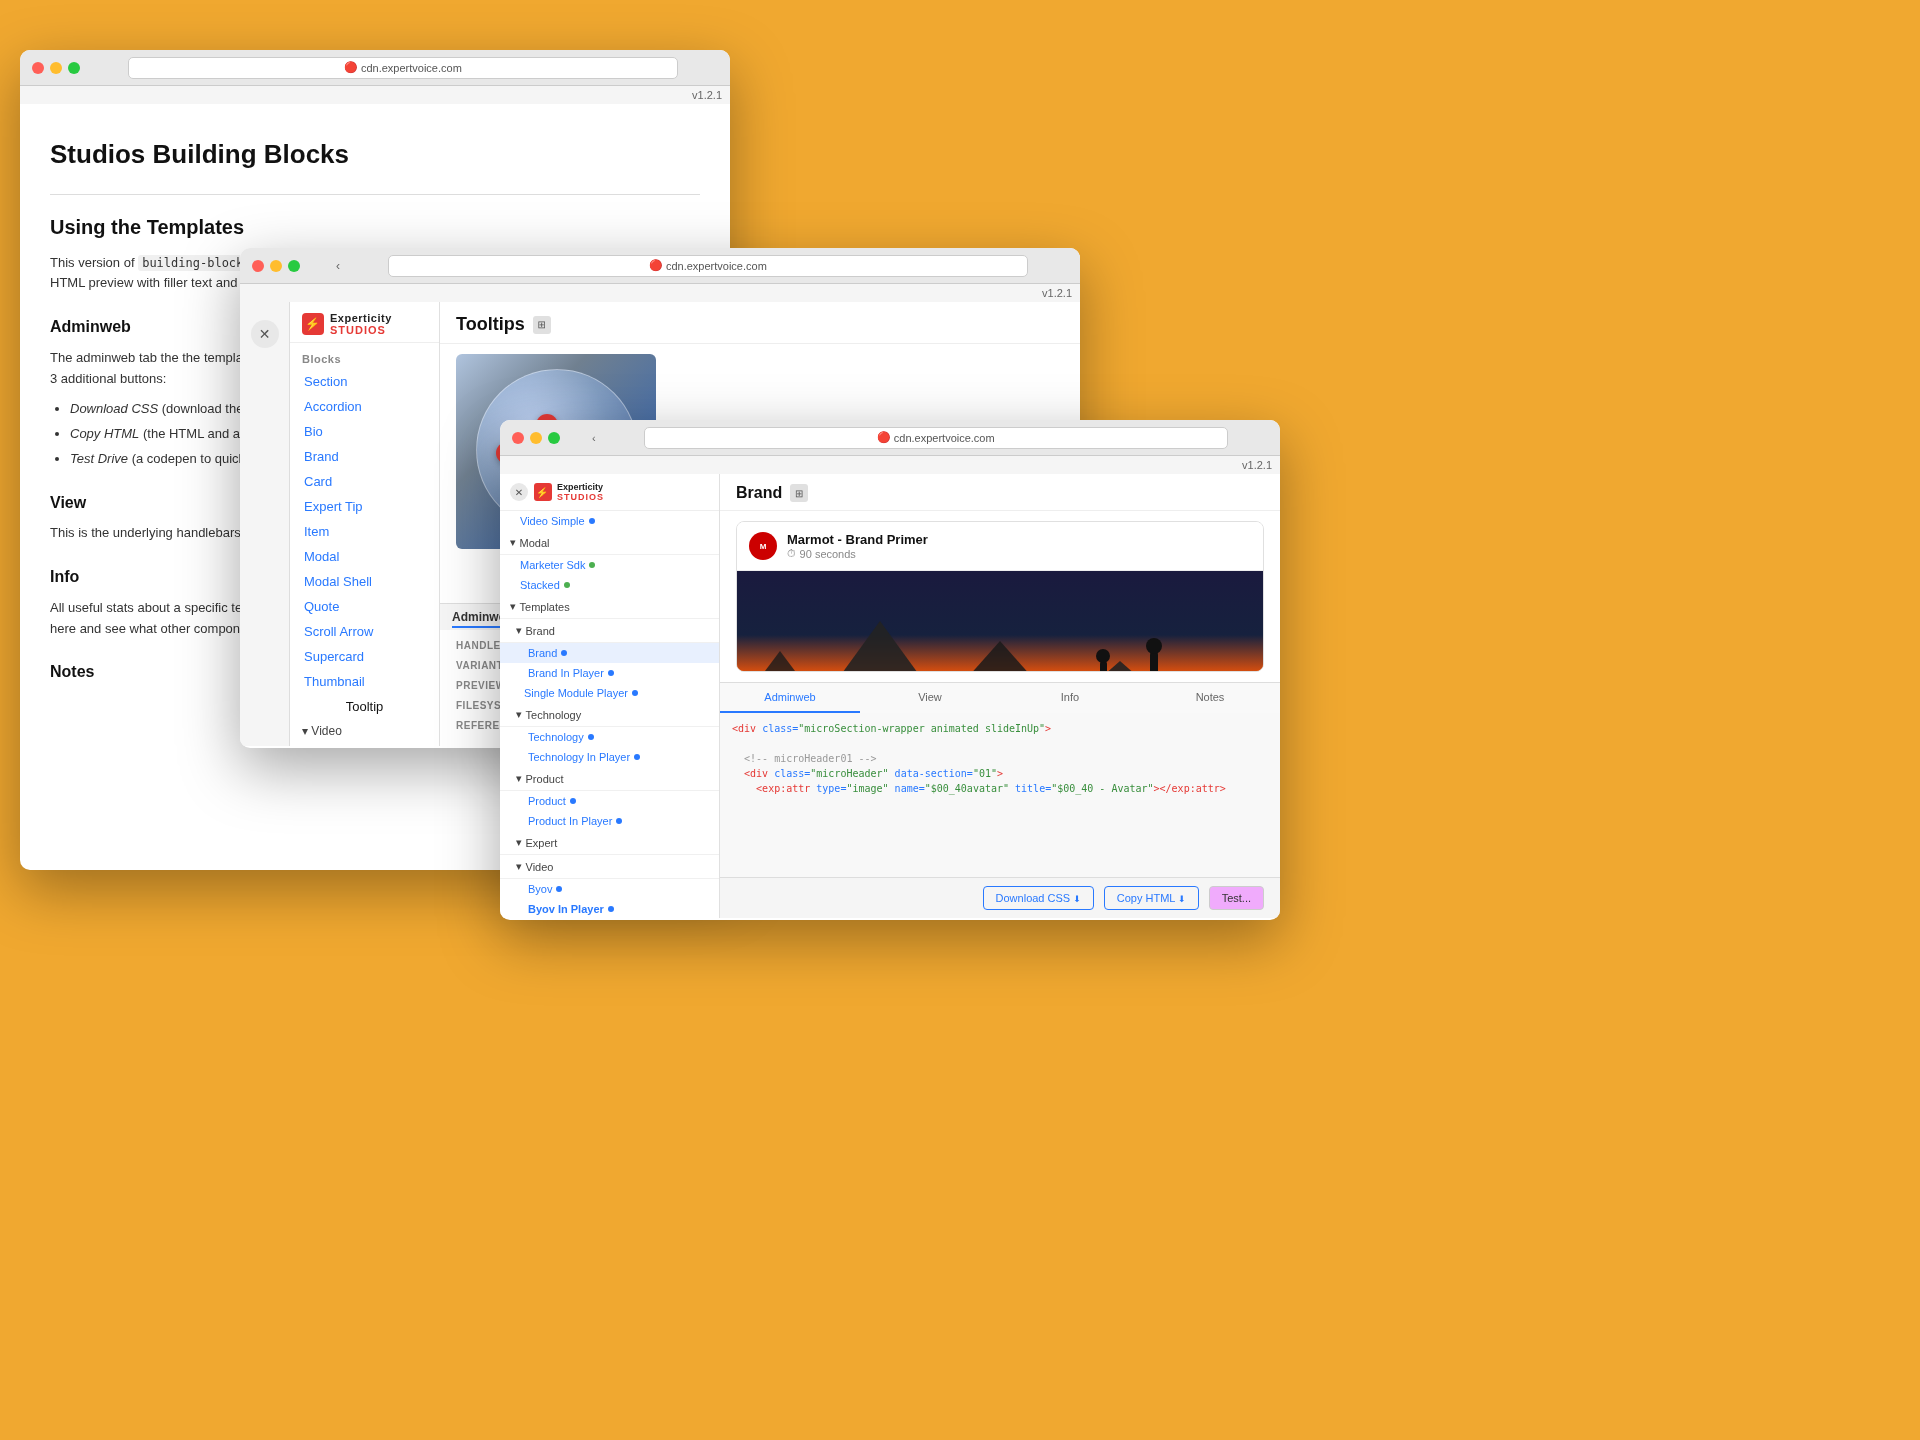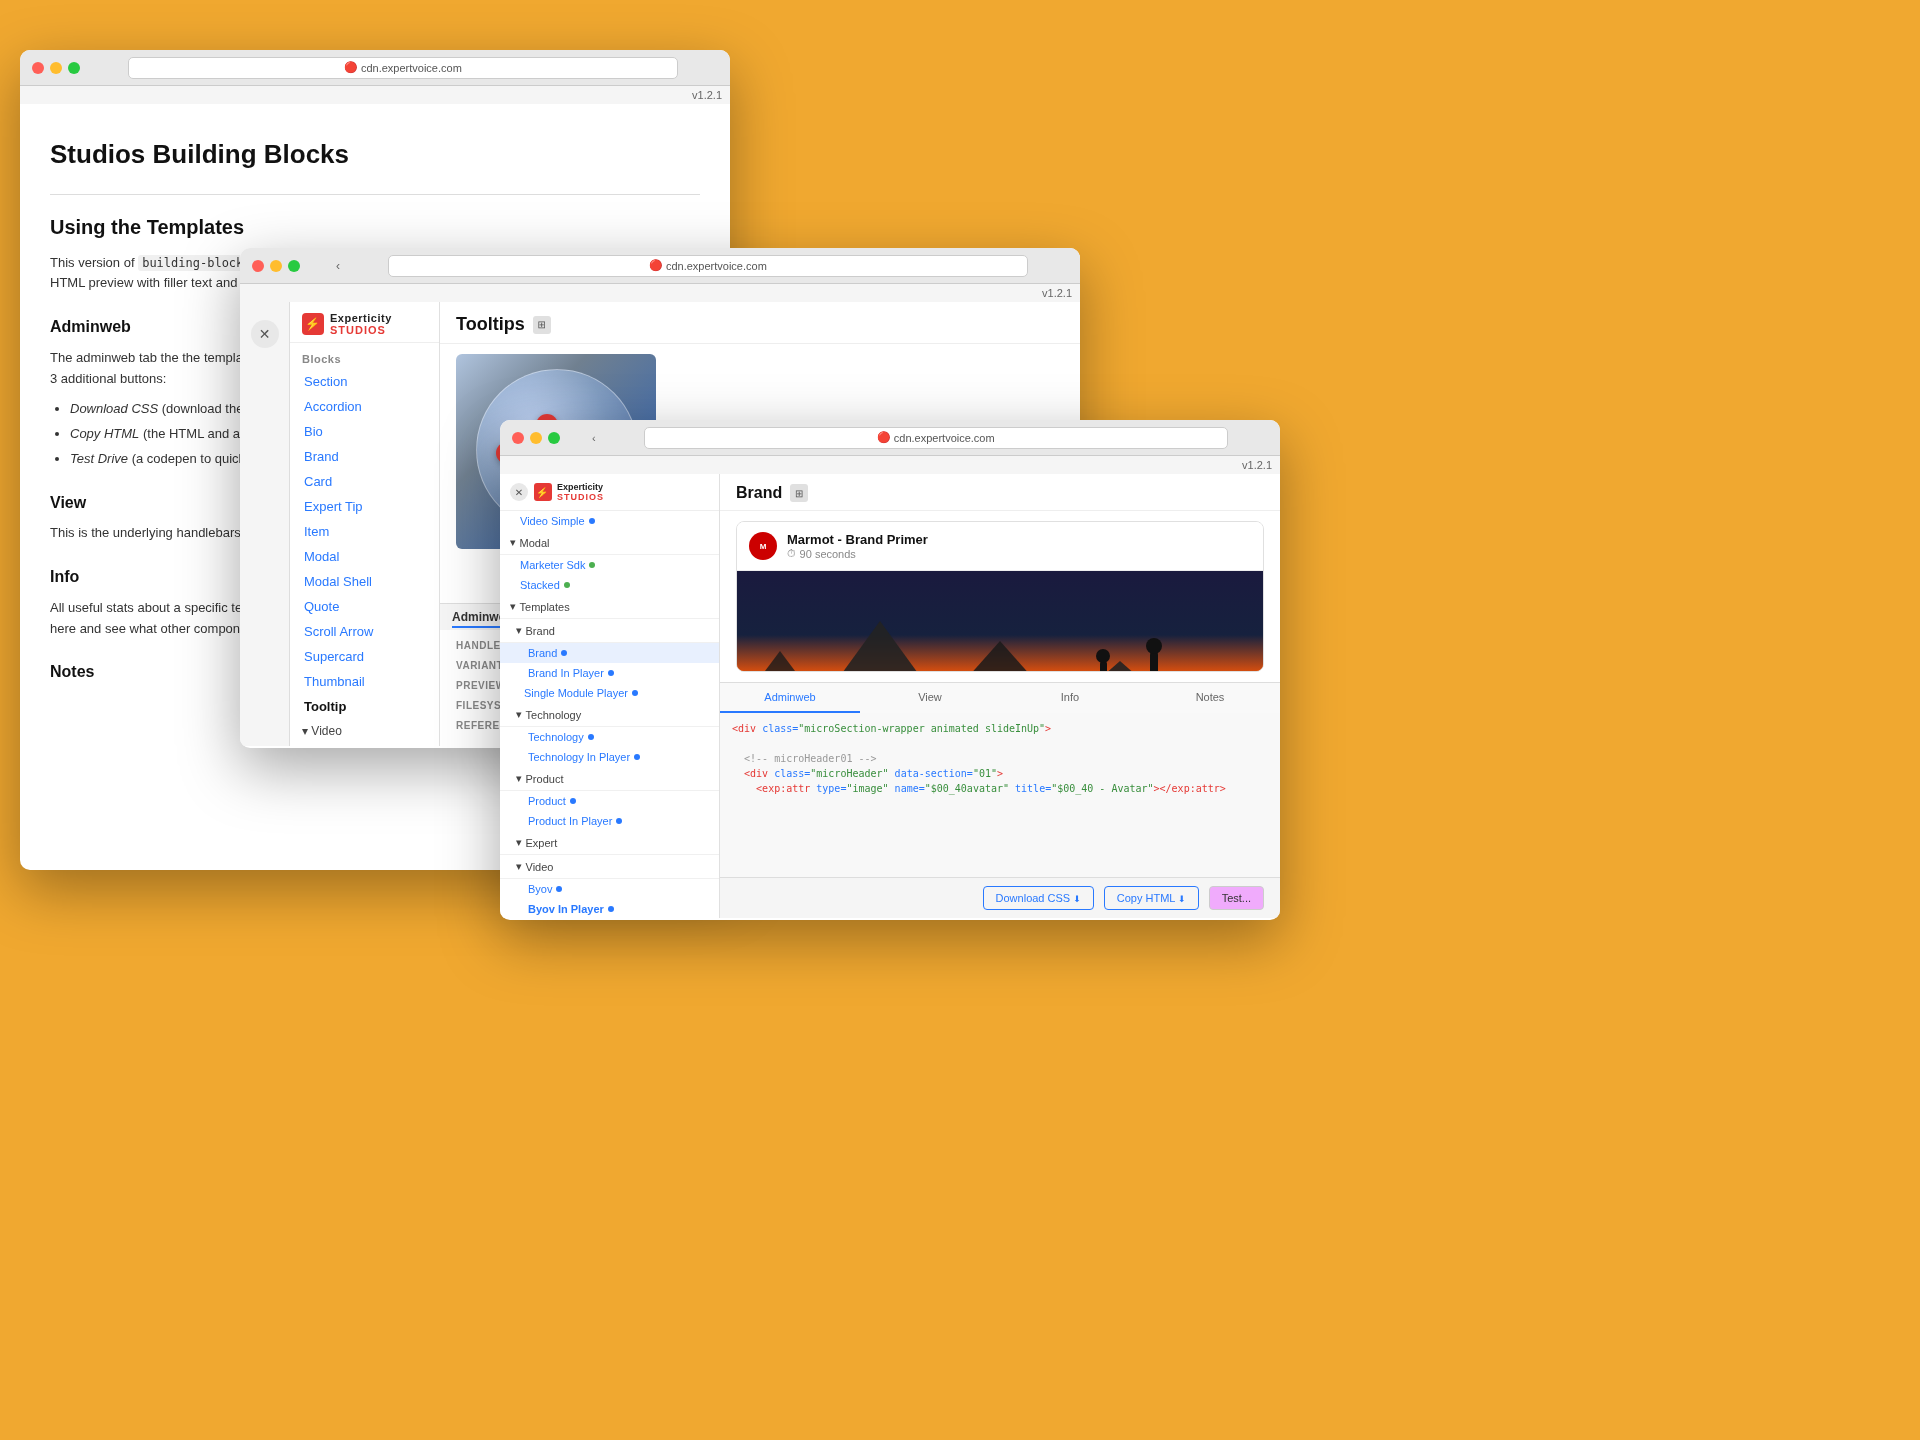--- a/index.html
+++ b/index.html
@@ -597,21 +597,21 @@
       <div class="sidebar-item">Brand</div>
       <div class="sidebar-item">Card</div>
       <div class="sidebar-item">Expert Tip</div>
       <div class="sidebar-item">Item</div>
       <div class="sidebar-item">Modal</div>
       <div class="sidebar-item">Modal Shell</div>
       <div class="sidebar-item">Quote</div>
       <div class="sidebar-item">Scroll Arrow</div>
       <div class="sidebar-item">Supercard</div>
       <div class="sidebar-item">Thumbnail</div>
-      <div class="sidebar-item" style="color:#111;font-weight:700;">Tooltip</div>
+      <div class="sidebar-item" style="color:#111;font-weight:400;text-align:center;">Tooltip</div>
       <div class="sidebar-toggle">▾ Video</div>
       <div class="sidebar-subitem">Video</div>
 
     </div>
 
     <div class="w2-main">
       <div class="w2-content-header">
         <span class="w2-title">Tooltips</span>
         <div class="tooltip-icon">⊞</div>
       </div>

